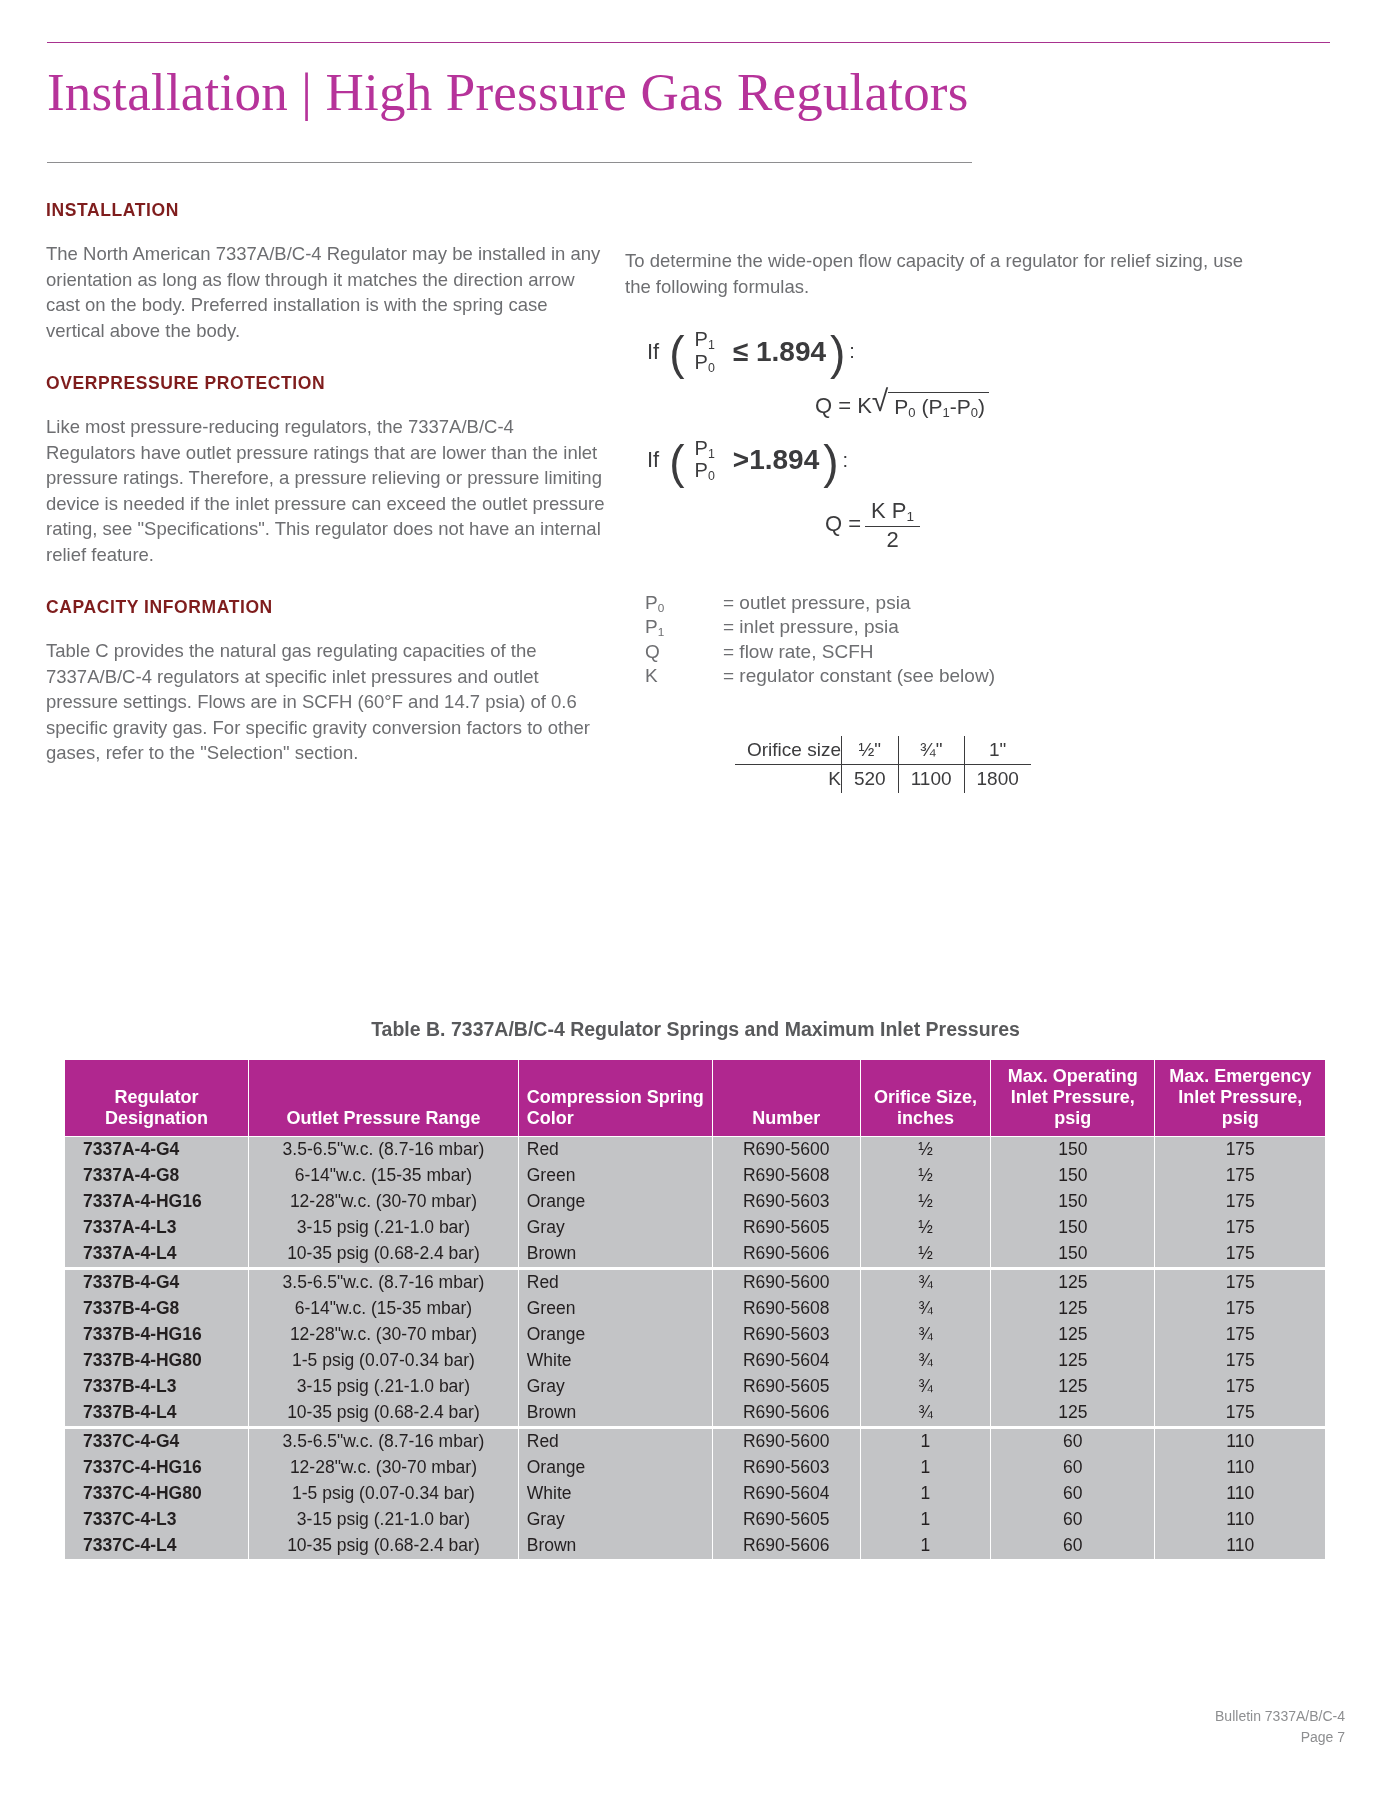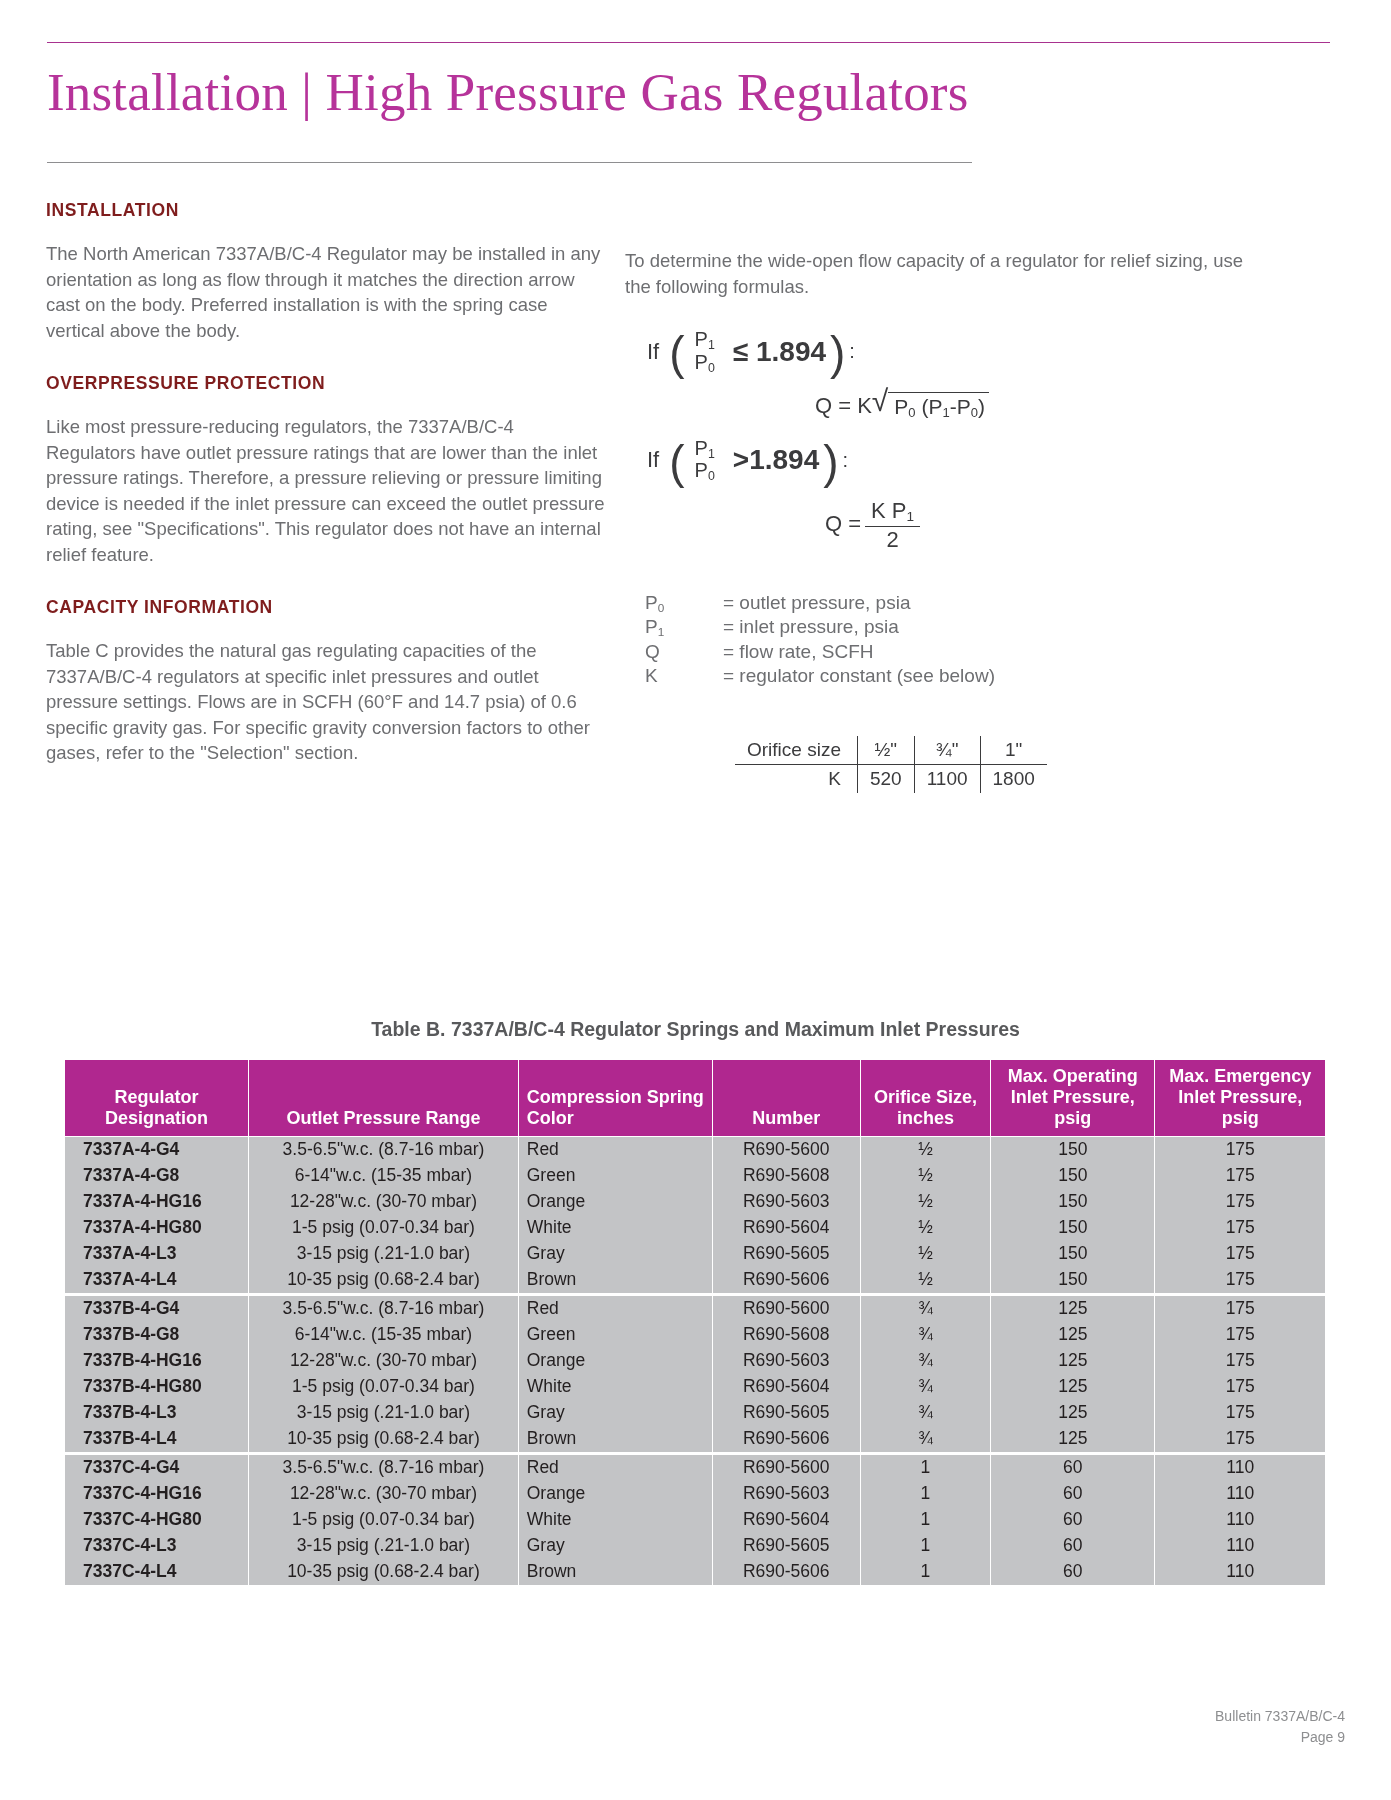--- a/index.html
+++ b/index.html
@@ -70,21 +70,21 @@
 
   
   .defs{margin-top:40px;margin-left:20px;font-size:19px;color:#6d6e71;line-height:1.28;}
   .defrow{display:flex;}
   .defsym{width:78px;flex:0 0 78px;}
   .defeq{}
 
   
   .ktable{margin-top:48px;margin-left:110px;border-collapse:collapse;font-size:19px;color:#3b3b3d;}
   .ktable td{padding:3px 12px;text-align:center;}
-  .ktable td.lbl{text-align:right;padding-right:16px;white-space:nowrap;}
+  .ktable td.lbl{text-align:right;padding-right:0;white-space:nowrap;}
   .ktable tr.hrow td{border-bottom:1.3px solid #3b3b3d;}
   .ktable td.vsep{border-left:1.3px solid #3b3b3d;}
 
   
   .tblcap{
     position:absolute;left:0;top:1018px;width:1391px;text-align:center;
     font-size:19.5px;font-weight:700;color:#58595b;
   }
   table.main{
     position:absolute;left:64px;top:1059px;width:1262px;
@@ -271,29 +271,20 @@
         <tr>
           <td class="desig">7337A-4-HG16</td>
           <td>12-28"w.c. (30-70 mbar)</td>
           <td class="color">Orange</td>
           <td>R690-5603</td>
           <td>½</td>
           <td>150</td>
           <td>175</td>
         </tr>
         <tr>
-          <td class="desig">7337A-4-HG80</td>
-          <td>1-5 psig (0.07-0.34 bar)</td>
-          <td class="color">White</td>
-          <td>R690-5604</td>
-          <td>½</td>
-          <td>150</td>
-          <td>175</td>
-        </tr>
-        <tr>
           <td class="desig">7337A-4-L3</td>
           <td>3-15 psig (.21-1.0 bar)</td>
           <td class="color">Gray</td>
           <td>R690-5605</td>
           <td>½</td>
           <td>150</td>
           <td>175</td>
         </tr>
         <tr>
           <td class="desig">7337A-4-L4</td>
@@ -401,16 +392,16 @@
           <td>R690-5606</td>
           <td>1</td>
           <td>60</td>
           <td>110</td>
         </tr>
       </tbody>
   </table>
 
   <div class="footer">
     <div>Bulletin 7337A/B/C-4</div>
-    <div>Page 9</div>
+    <div>Page 7</div>
   </div>
 
 </div>
 
 </body></html>

